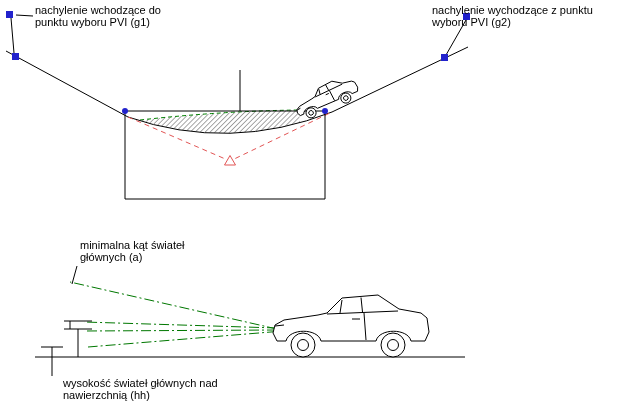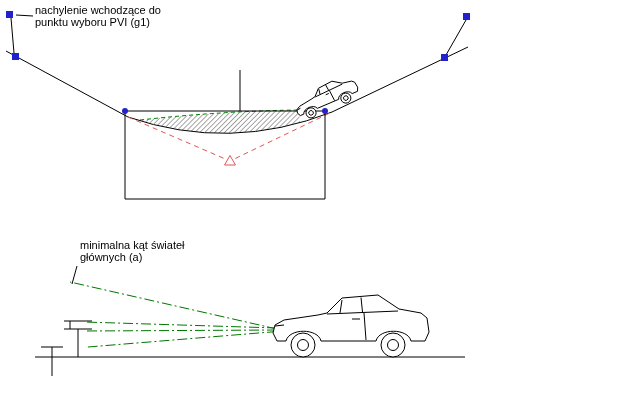--- a/index.html
+++ b/index.html
@@ -105,16 +105,20 @@
         <line x1="52" y1="376" x2="52" y2="347"></line>
         <line x1="41" y1="347" x2="63" y2="347"></line>
       </g>
 
       <use href="#car"></use>
     </g>
   </svg>
 
   <div class="lbl" id="lbl-g1">nachylenie wchodzące do
 punktu wyboru PVI (g1)</div>
+  <div class="lbl" id="lbl-g2">nachylenie wychodzące z punktu
+wyboru PVI (g2)</div>
   <div class="lbl" id="lbl-a">minimalna kąt świateł
 głównych (a)</div>
+  <div class="lbl" id="lbl-hh">wysokość świateł głównych nad
+nawierzchnią (hh)</div>
 
 </div>
 
 </body></html>

